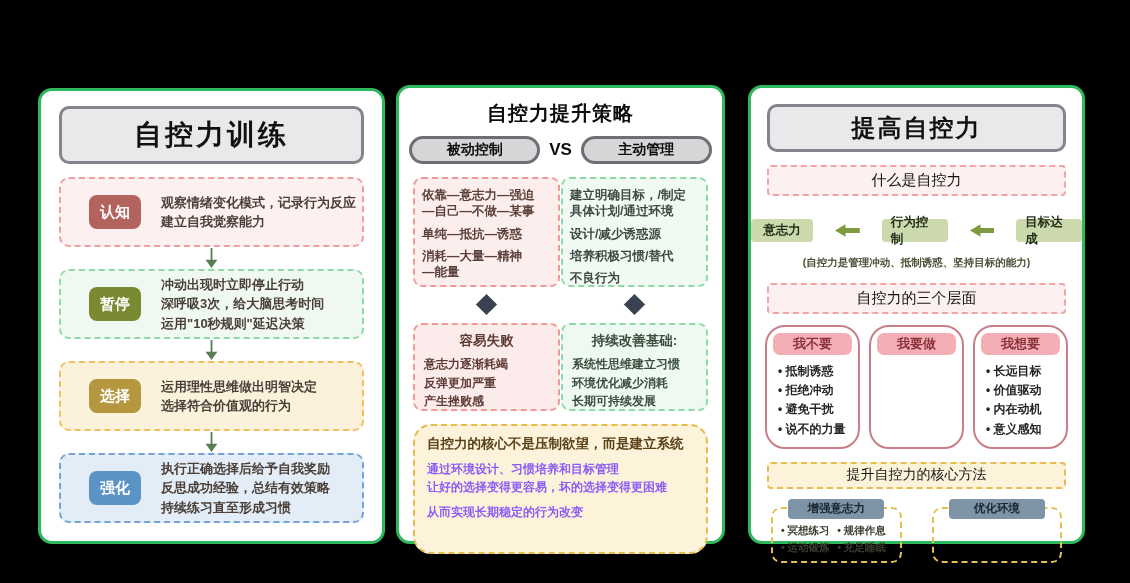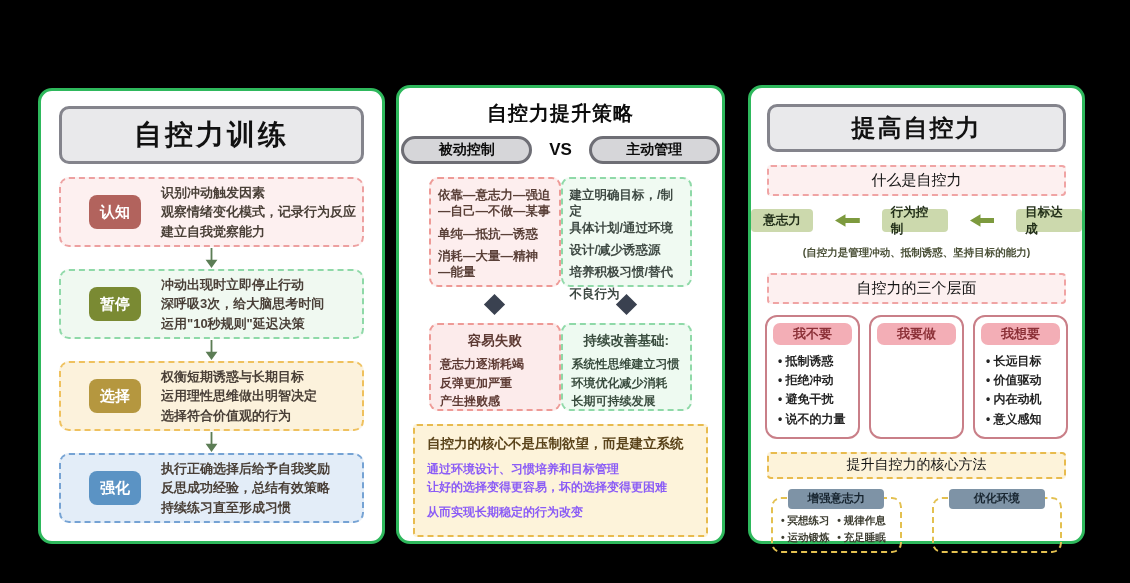--- a/index.html
+++ b/index.html
@@ -20,57 +20,57 @@
     font-weight:bold;font-size:15px;display:flex;align-items:center;justify-content:center;}
   .step-lines{margin-left:20px;font-size:13px;font-weight:bold;color:#4a4038;line-height:1.5;white-space:nowrap;}
   .s1{background:#fdf0f0;border-color:#eda0a0;} .s1 .step-label{background:#b2635d;}
   .s2{background:#f0f9f1;border-color:#8fd9a8;} .s2 .step-label{background:#7a8a33;}
   .s3{background:#fcf2dc;border-color:#efc15e;} .s3 .step-label{background:#b5973f;}
   .s4{background:#e3edf8;border-color:#76a3d4;} .s4 .step-label{background:#5b93c4;}
   .down-arrow{display:block;margin:1px auto;width:13px;height:20px;}
 
   
   .c2-title{margin-top:12px;text-align:center;font-size:20px;font-weight:bold;color:#0c0c0c;letter-spacing:1px;}
-  .pill-row{margin-top:9px;display:flex;align-items:center;justify-content:center;gap:17px;}
+  .pill-row{margin-top:9px;display:flex;align-items:center;justify-content:center;gap:9px;}
   .pill{width:131px;height:28px;background:#d6d6d9;border:3px solid #6e6e75;border-radius:16px;
     display:flex;align-items:center;justify-content:center;font-size:14px;font-weight:bold;color:#0c0c0c;}
   .vs{font-size:17px;font-weight:bold;color:#0c0c0c;}
-  .c2-cols,.c2-results,.diamond-row{display:flex;justify-content:space-between;padding:0 30px;}
+  .c2-cols,.c2-results,.diamond-row{display:flex;justify-content:space-between;padding:0 14px;}
   .c2-cols{margin-top:13px;}
   .colbox{width:147px;height:110px;border:2px dashed;border-radius:9px;padding:8px 7px;font-size:12.5px;font-weight:bold;}
   .colbox.passive{border-color:#ee9a96;background:#fdeeee;color:#5a4038;}
   .colbox.active{border-color:#8fd9a8;background:#f0faf2;color:#3f4a44;}
   .pgroup{margin-bottom:6px;}
   .pgroup div{line-height:1.3;}
   .diamond-row{margin-top:10px;}
   .diamond-cell{width:147px;display:flex;justify-content:center;}
   .diamond{width:15px;height:15px;background:#3a4150;transform:rotate(45deg);}
   .c2-results{margin-top:11px;}
   .resbox{width:147px;height:88px;border:2px dashed;border-radius:9px;padding:7px 9px;}
   .resbox .res-title{text-align:center;font-weight:bold;font-size:13.5px;margin-bottom:5px;}
   .res-items div{font-size:12px;font-weight:bold;line-height:1.55;}
   .resbox.passive{border-color:#ee9a96;background:#fcebeb;color:#5d3a33;}
   .resbox.active{border-color:#8fd9a8;background:#eefaf1;color:#3a4d3f;}
-  .conclusion{margin:13px 14px 8px;border:2px dashed #e8bb4e;background:#fdf3da;border-radius:4px;padding:9px 12px 7px;}
+  .conclusion{margin:13px 14px 8px;border:2px dashed #e8bb4e;background:#fdf3da;border-radius:18px;padding:9px 12px 24px;}
   .con-title{font-size:13.5px;font-weight:bold;color:#5a431a;margin-bottom:7px;}
   .con-group{margin-bottom:7px;}
   .con-group div{font-size:12px;font-weight:bold;color:#8b5cf6;line-height:1.5;}
 
   
   .c3-title{margin:16px 16px 0;height:48px;background:#e9e9eb;border:3px solid #84848c;border-radius:10px;
     display:flex;align-items:center;justify-content:center;font-size:24px;font-weight:bold;color:#111;letter-spacing:2px;}
   .section-bar{margin:13px 16px 0;border:2px dashed #f0a4a4;background:#fdf0f0;border-radius:4px;height:31px;
     display:flex;align-items:center;justify-content:center;font-size:15px;font-weight:normal;color:#141414;text-align:center;}
-  .chain-row{margin-top:13px;display:flex;align-items:center;justify-content:center;gap:22px;}
+  .chain-row{margin-top:23px;display:flex;align-items:center;justify-content:center;gap:22px;}
   .chain-box{min-width:62px;padding:0 9px;height:23px;background:#ccd9ad;border-radius:4px;
     display:flex;align-items:center;justify-content:center;font-size:12.5px;font-weight:bold;color:#23301a;}
   .chain-arrow{width:26px;height:13px;display:block;}
   .chain-caption{text-align:center;margin-top:14px;font-size:10.5px;font-weight:bold;color:#4b5138;}
   .layers-row{margin:11px 14px 0;display:flex;gap:9px;}
-  .layer{flex:1;border:2px solid #c97f88;border-radius:12px;padding:6px 6px 8px;background:#fff;}
+  .layer{flex:1;border:2px solid #c97f88;border-radius:20px;padding:6px 6px 8px;background:#fff;}
   .layer-header{background:#f3aeb6;border-radius:7px;height:22px;display:flex;align-items:center;justify-content:center;
     font-size:13px;font-weight:bold;color:#8c3138;}
   .layer-items{margin-top:7px;padding-left:5px;}
   .layer-items div{font-size:12px;font-weight:bold;color:#242424;line-height:1.6;white-space:nowrap;}
   .layer-items div::before{content:"• ";}
   .section-bar.yellow{border-color:#e8bb4e;background:#fdf3da;height:27px;font-size:14px;}
   .methods-row{margin:18px 20px 0;display:flex;gap:30px;}
   .method{flex:1;border:2px dashed #e3c050;border-radius:10px;padding:0 8px 5px;}
   .method-header{width:96px;height:20px;margin:-10px auto 3px;background:#7e93a6;border-radius:4px;
     display:flex;align-items:center;justify-content:center;font-size:11.5px;font-weight:bold;color:#17242f;}
@@ -83,21 +83,20 @@
 
 <div class="stage">
 
   <div class="card card1">
     <div class="c1-title">自控力训练</div>
     <div class="c1-steps">
 
       <div class="step s1">
         <div class="step-label">认知</div>
         <div class="step-lines">
-          <div>识别冲动触发因素</div>
           <div>观察情绪变化模式，记录行为反应</div>
           <div>建立自我觉察能力</div>
         </div>
       </div>
       <svg class="down-arrow" viewBox="0 0 13 22">
           <path d="M5.5 0 H7.5 V13 H13 L6.5 22 L0 13 H5.5 Z" fill="#5c7d55"></path>
         </svg>
 
       <div class="step s2">
         <div class="step-label">暂停</div>
@@ -107,21 +106,20 @@
           <div>运用"10秒规则"延迟决策</div>
         </div>
       </div>
       <svg class="down-arrow" viewBox="0 0 13 22">
           <path d="M5.5 0 H7.5 V13 H13 L6.5 22 L0 13 H5.5 Z" fill="#5c7d55"></path>
         </svg>
 
       <div class="step s3">
         <div class="step-label">选择</div>
         <div class="step-lines">
-          <div>权衡短期诱惑与长期目标</div>
           <div>运用理性思维做出明智决定</div>
           <div>选择符合价值观的行为</div>
         </div>
       </div>
       <svg class="down-arrow" viewBox="0 0 13 22">
           <path d="M5.5 0 H7.5 V13 H13 L6.5 22 L0 13 H5.5 Z" fill="#5c7d55"></path>
         </svg>
 
       <div class="step s4">
         <div class="step-label">强化</div>

